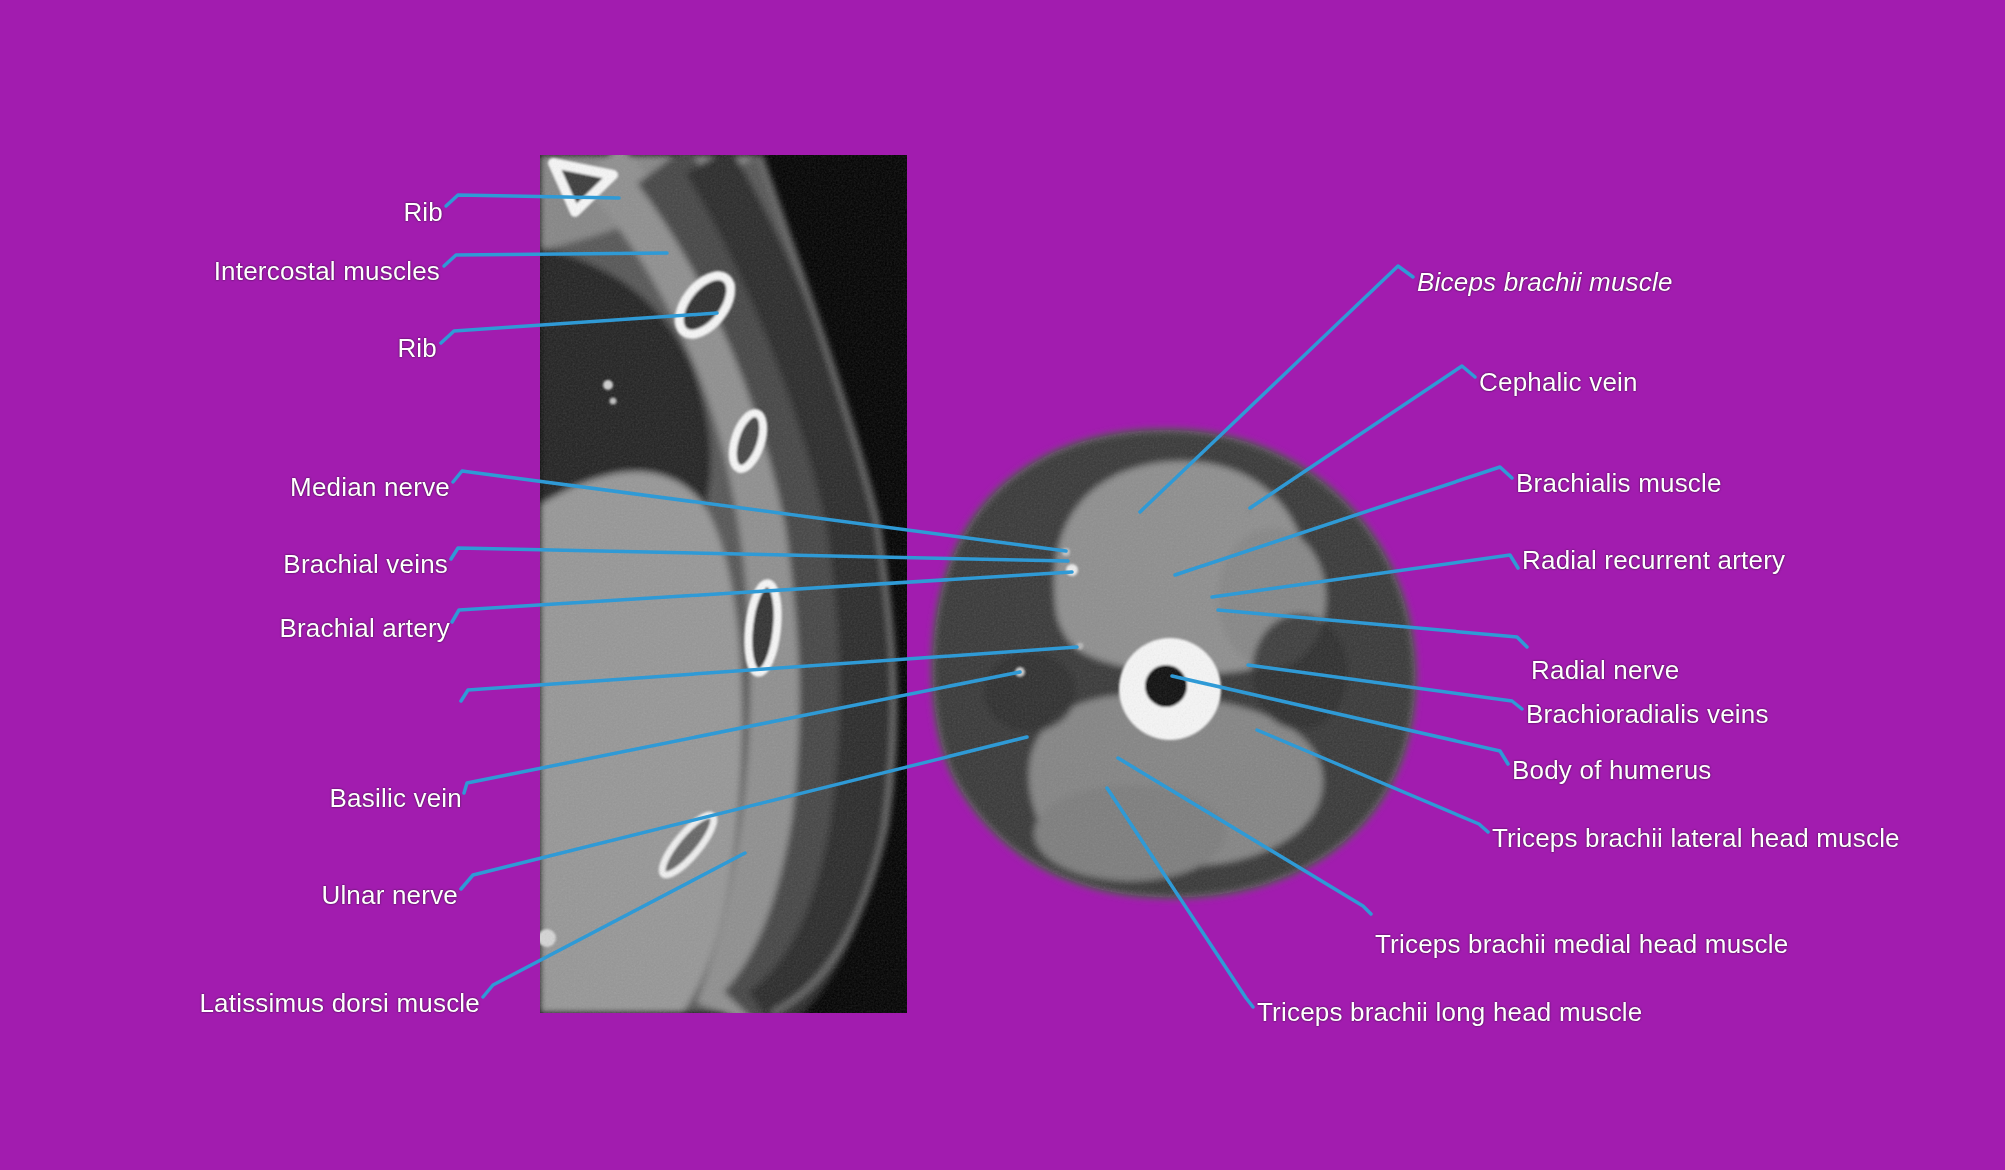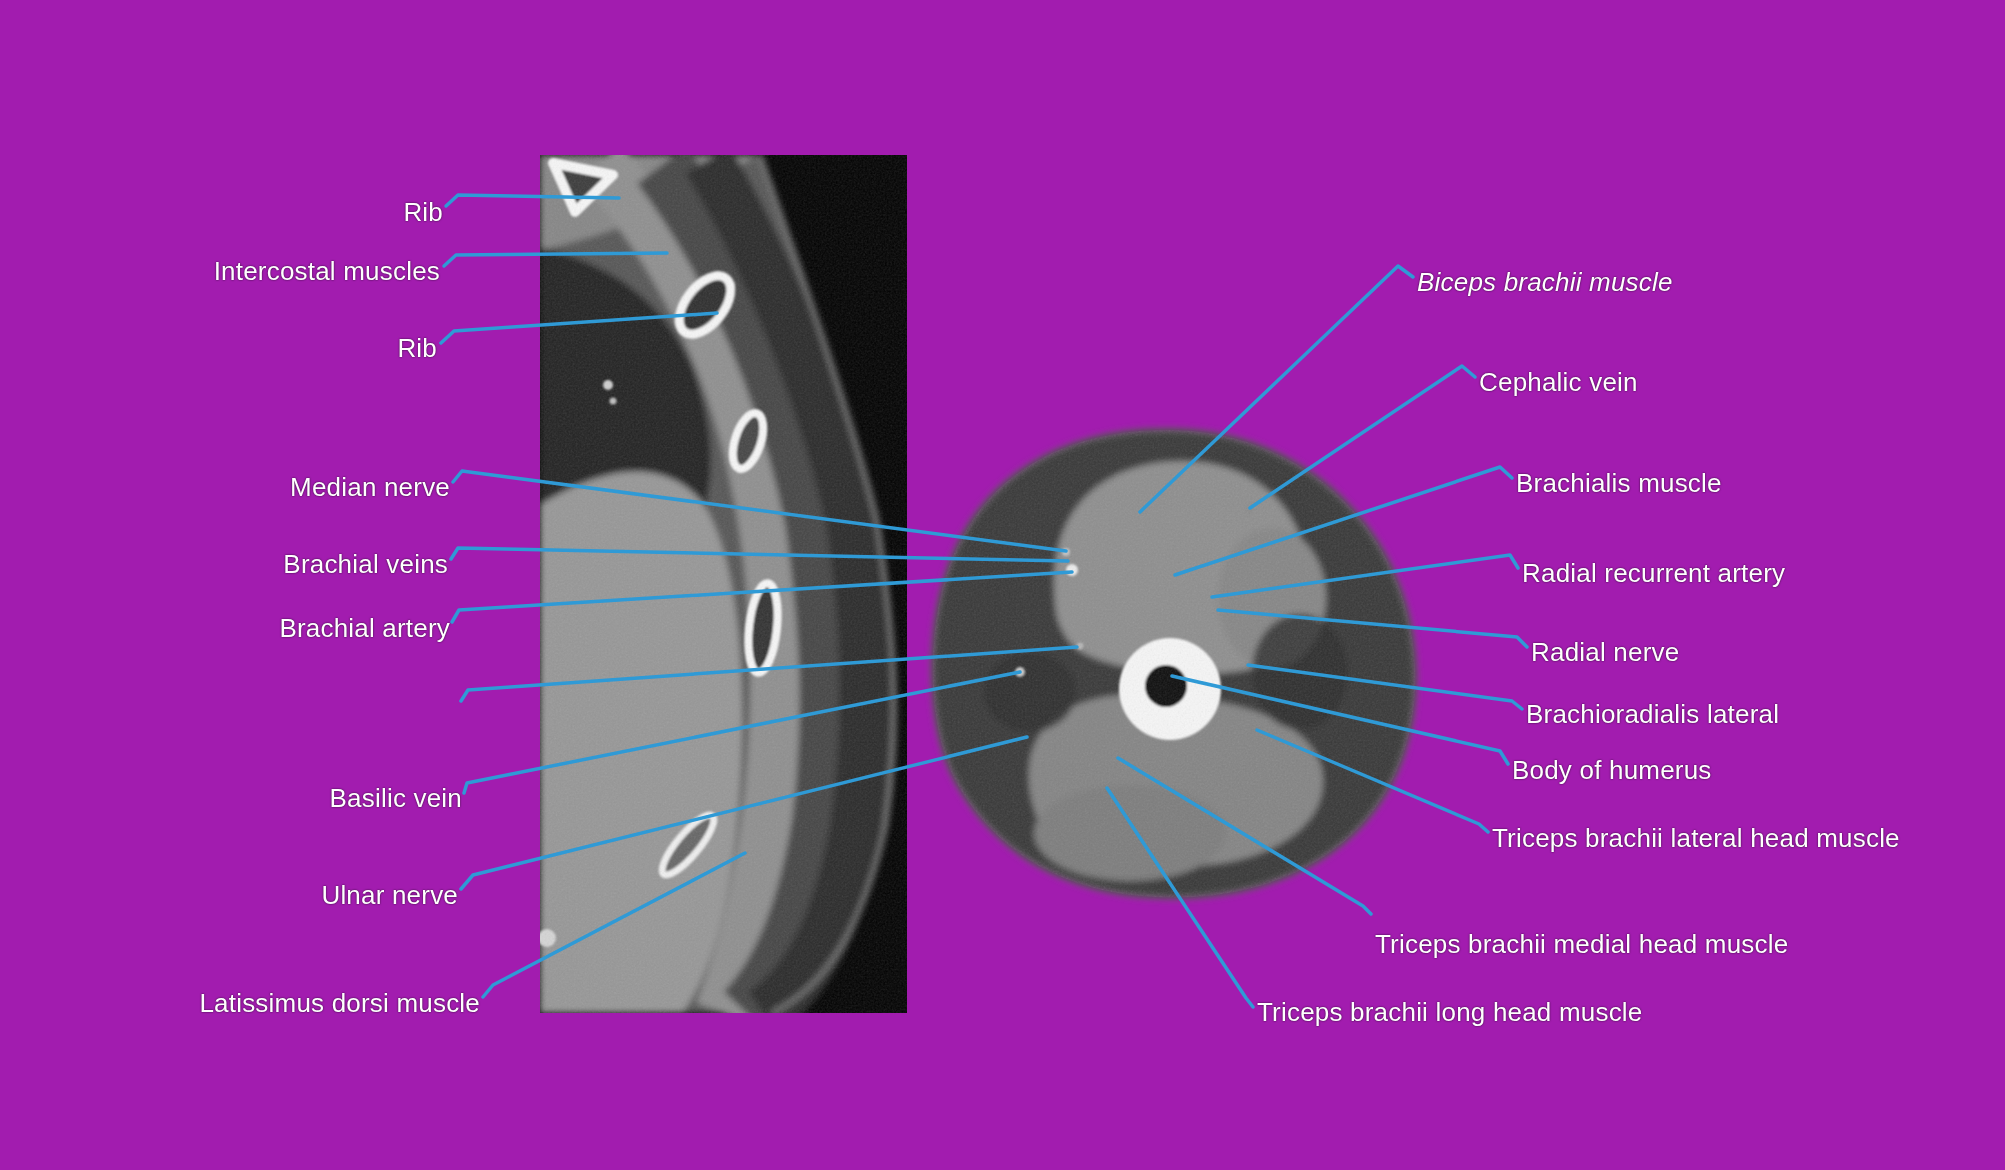--- a/index.html
+++ b/index.html
@@ -43,22 +43,22 @@
   .lab-l5 { right: 1555px; top: 612px; }
   .lab-l6 { right: 1547px; top: 690px; }
   .lab-l7 { right: 1543px; top: 782px; }
   .lab-l8 { right: 1547px; top: 879px; }
   .lab-l9 { right: 1525px; top: 987px; }
 
   
   .lab-r0 { left: 1417px; top: 266px; font-style: italic; }
   .lab-r1 { left: 1479px; top: 366px; }
   .lab-r2 { left: 1516px; top: 467px; }
-  .lab-r3 { left: 1522px; top: 557px; }
-  .lab-r4 { left: 1531px; top: 636px; }
+  .lab-r3 { left: 1522px; top: 544px; }
+  .lab-r4 { left: 1531px; top: 654px; }
   .lab-r5 { left: 1526px; top: 698px; }
   .lab-r6 { left: 1512px; top: 754px; }
   .lab-r7 { left: 1492px; top: 822px; }
   .lab-r8 { left: 1375px; top: 904px; margin-top: 24px; }
   .lab-r9 { left: 1257px; top: 996px; }
 </style>
 </head>
 <body>
 
 <div class="stage">
@@ -221,19 +221,19 @@
   <div class="anat-label lab-left lab-l5">Brachial artery</div>
   <div class="anat-label lab-left lab-l7">Basilic vein</div>
   <div class="anat-label lab-left lab-l8">Ulnar nerve</div>
   <div class="anat-label lab-left lab-l9">Latissimus dorsi muscle</div>
 
   <div class="anat-label lab-right lab-r0">Biceps brachii muscle</div>
   <div class="anat-label lab-right lab-r1">Cephalic vein</div>
   <div class="anat-label lab-right lab-r2">Brachialis muscle</div>
   <div class="anat-label lab-right lab-r3">Radial recurrent artery</div>
   <div class="anat-label lab-right lab-r4">Radial nerve</div>
-  <div class="anat-label lab-right lab-r5">Brachioradialis lateral</div>
+  <div class="anat-label lab-right lab-r5">Brachioradialis veins</div>
   <div class="anat-label lab-right lab-r6">Body of humerus</div>
   <div class="anat-label lab-right lab-r7">Triceps brachii lateral head muscle</div>
   <div class="anat-label lab-right lab-r8">Triceps brachii medial head muscle</div>
   <div class="anat-label lab-right lab-r9">Triceps brachii long head muscle</div>
 
 </div>
 
 </body></html>

